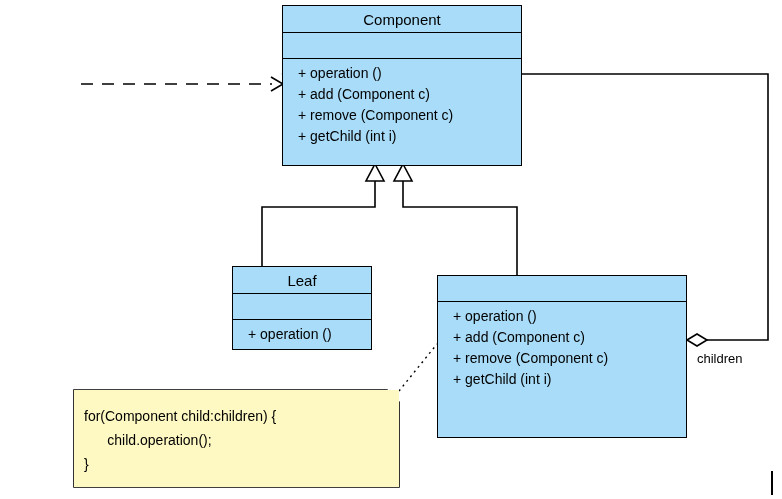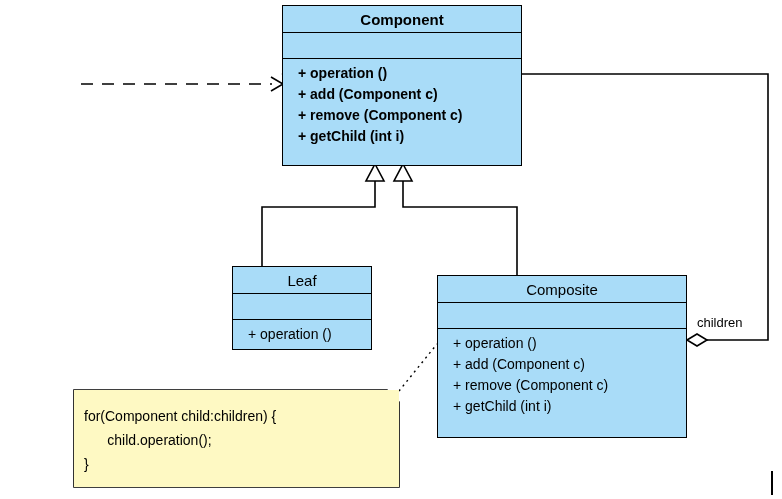--- a/index.html
+++ b/index.html
@@ -74,20 +74,21 @@
     line-height: 24px;
     white-space: pre;
   }
   .edge-label {
     position: absolute;
     font-size: 13px;
     color: #000000;
     background: transparent;
     z-index: 7;
     white-space: nowrap;
+    margin-top: 36px;
   }
   .tiny-mark {
     position: absolute;
     background: #000000;
     z-index: 8;
   }
 </style>
 </head>
 <body>
 
@@ -120,41 +121,40 @@
       <line x1="399" y1="391" x2="437" y2="344" stroke="#000000" stroke-width="1.4" stroke-dasharray="2,4"></line>
     </g>
 
     <g>
       <path d="M 74 390 L 387 390 L 399 402 L 399 487 L 74 487 Z" fill="#ffffff" stroke="#000000" stroke-width="1.6"></path>
       <path d="M 387 390 L 387 402 L 399 402" fill="none" stroke="#000000" stroke-width="1.6"></path>
     </g>
   </svg>
 
 
-  <div class="uml-box" style="left:282px; top:5px; width:240px; height:161px;font-weight:bold;">
+  <div class="uml-box" style="left:282px; top:5px; width:240px; height:161px;">
     <div class="compartment title-cell" style="height:27px;">Component</div>
     <div class="compartment" style="height:26px;"></div>
     <div class="compartment last member-cell" style="height:106px;">
       <div class="member-line">+ operation ()</div>
       <div class="member-line">+ add (Component c)</div>
       <div class="member-line">+ remove (Component c)</div>
       <div class="member-line">+ getChild (int i)</div>
     </div>
   </div>
 
   <div class="uml-box" style="left:192px; top:266px; width:140px; height:84px;margin-left:40px;">
     <div class="compartment title-cell" style="height:27px;">Leaf</div>
     <div class="compartment" style="height:26px;"></div>
     <div class="compartment last member-cell" style="height:29px;">
       <div class="member-line">+ operation ()</div>
     </div>
   </div>
 
   <div class="uml-box" style="left:437px; top:275px; width:250px; height:163px;">
-    <div class="compartment title-cell" style="height:27px;">Composite</div>
     <div class="compartment" style="height:26px;"></div>
     <div class="compartment last member-cell" style="height:108px;">
       <div class="member-line">+ operation ()</div>
       <div class="member-line">+ add (Component c)</div>
       <div class="member-line">+ remove (Component c)</div>
       <div class="member-line">+ getChild (int i)</div>
     </div>
   </div>
 
   <div class="note-box" style="left:74px; top:390px; width:325px; height:97px;">

